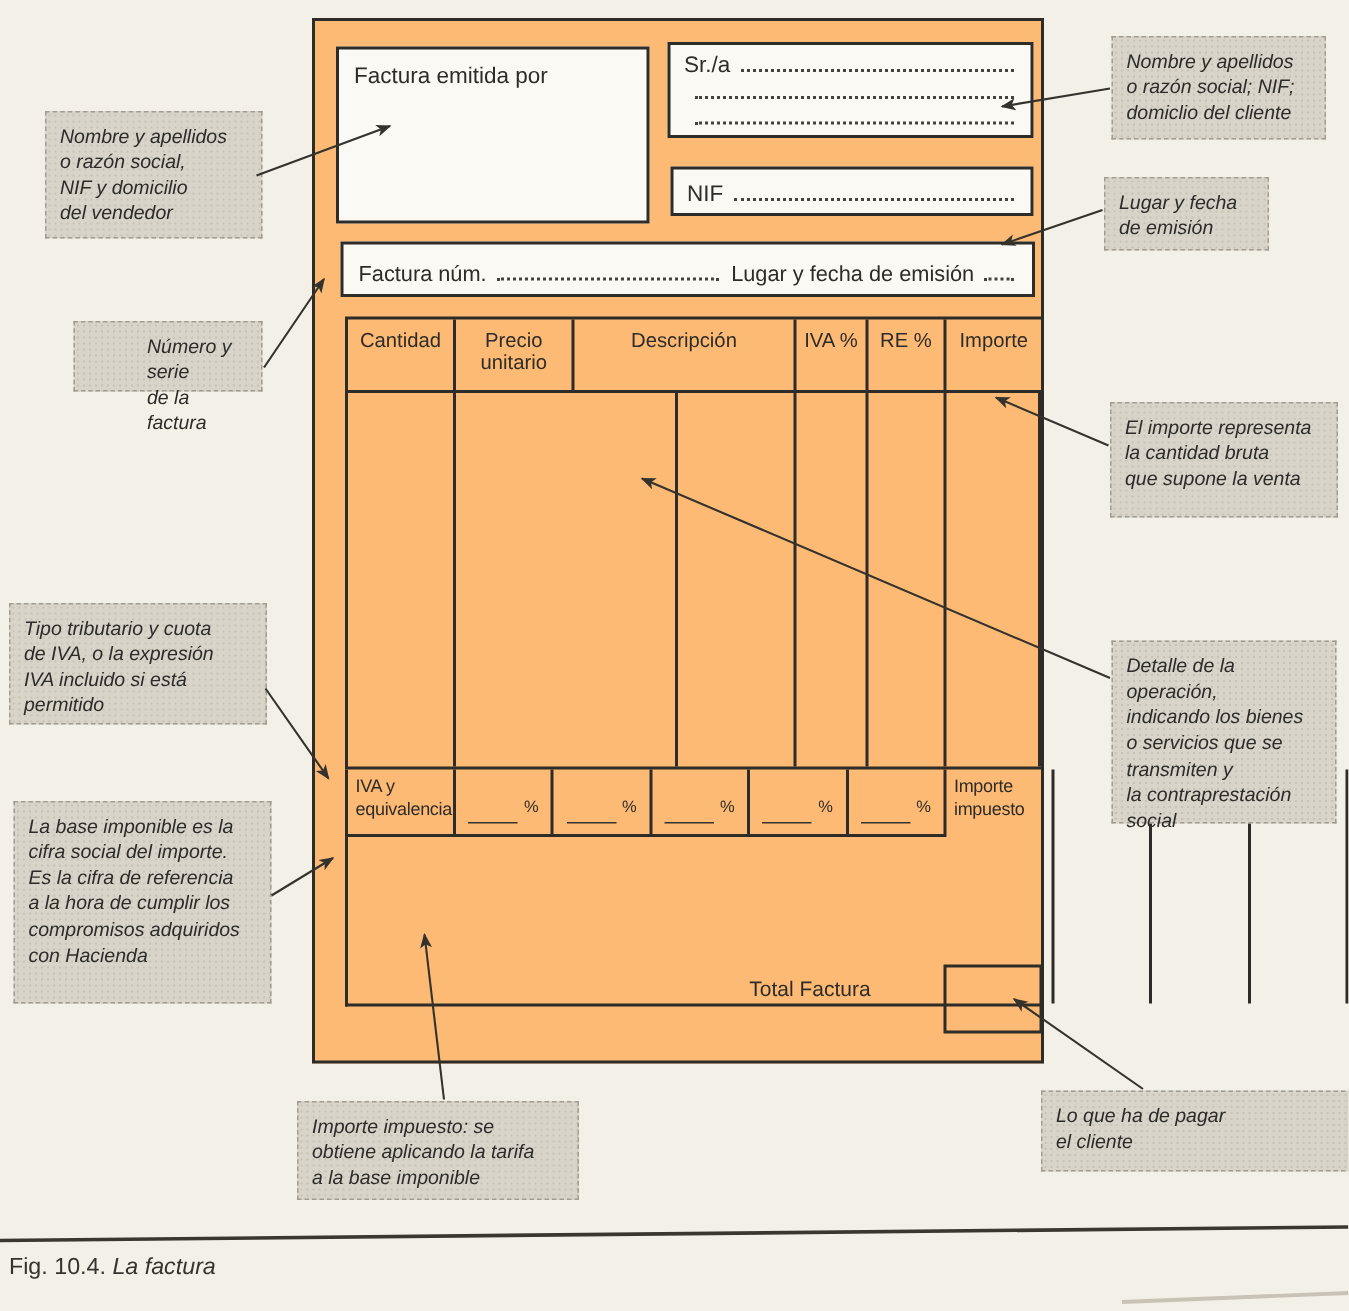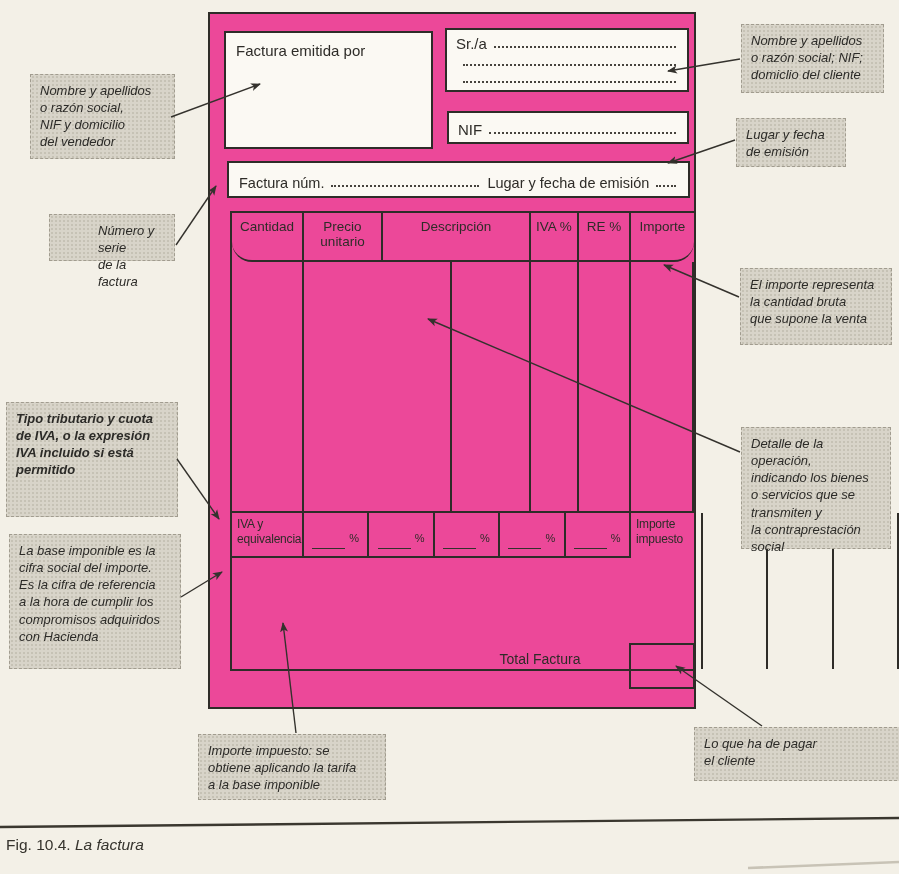--- a/index.html
+++ b/index.html
@@ -8,36 +8,36 @@
     background:#f3f0e7;
     font-family:"Liberation Sans", sans-serif;
     color:#2e2c28;
   }
   *{box-sizing:border-box;}
   .ml{white-space:pre-line;}
 
   
   .invoice-frame{
     position:absolute;left:208px;top:12px;width:488px;height:697px;
-    border:2.5px solid #2e2c28;background:#ec4899;
+    border:2.5px solid #2e2c28;background:#fdba74;
   }
   .ibox{position:absolute;border:2px solid #2e2c28;background:#fbf9f3;}
   .emitted-box{left:14px;top:17px;width:209px;height:118px;padding:9px 10px;font-size:15px;}
   .sr-box{left:235px;top:14px;width:244px;height:64px;padding:5px 9px 3px 9px;display:flex;flex-direction:column;justify-content:space-between;}
   .nif-box{left:237px;top:97px;width:242px;height:33px;padding:4px 9px;display:flex;align-items:flex-end;}
   .num-row{left:17px;top:147px;width:463px;height:37px;padding:5px 10px;display:flex;align-items:flex-end;font-size:14.5px;}
   .leader-row{display:flex;align-items:flex-end;height:20px;font-size:15px;}
   .dots{flex:1;border-bottom:2px dotted #46433d;margin:0 2px 4px 7px;}
   .dots.fixed{flex:0 0 148px;}
   .lbl{flex:0 0 auto;}
 
   
   .tbl{position:absolute;left:20px;top:197px;width:466px;}
   .tbl-main{border:2px solid #2e2c28;height:302px;display:flex;flex-direction:column;}
-  .hdr{display:flex;height:49px;border-bottom:2px solid #2e2c28;border-radius:20px;}
+  .hdr{display:flex;height:49px;border-bottom:2px solid #2e2c28;}
   .hdr .c{display:flex;align-items:flex-start;justify-content:center;padding-top:6px;
           font-size:13.5px;text-align:center;border-right:2px solid #2e2c28;}
   .c.w0{width:72px;} .c.w1{width:148px;} .c.w2{width:79px;}
   .c.w3{width:48px;} .c.w4{width:52px;} .c.w5{flex:1;border-right:none;}
   .tbody{display:flex;flex:1;}
   .tbody .c{border-right:2px solid #2e2c28;}
   .sum{border:2px solid #2e2c28;border-top:none;height:158px;display:flex;}
   .srow{display:flex;border-bottom:2px solid #2e2c28;}
   .srow:last-child{border-bottom:none;}
   .srow.r0{height:45px;} .srow.r1{height:39px;} .srow.r2{flex:1;}
@@ -53,21 +53,21 @@
   
   .note{
     position:absolute;background:#d8d4c9;
     background-image:radial-gradient(#c6c2b5 0.8px, transparent 0.9px);
     background-size:4px 4px;
     border:1px dashed #a19c8f;
     padding:7px 9px;font-style:italic;font-size:13px;line-height:1.32;color:#2c2b28;
   }
   .note-vendor{left:30px;top:74px;width:145px;height:85px;}
   .note-series{left:49px;top:214px;width:126px;height:47px;padding-left:48px;}
-  .note-iva{left:6px;top:402px;width:172px;height:115px;font-weight:bold;}
+  .note-iva{left:6px;top:402px;width:172px;height:81px;}
   .note-base{left:9px;top:534px;width:172px;height:135px;}
   .note-client{left:741px;top:24px;width:143px;height:69px;}
   .note-fecha{left:736px;top:118px;width:110px;height:49px;}
   .note-importe{left:740px;top:268px;width:152px;height:77px;}
   .note-detalle{left:741px;top:427px;width:150px;height:122px;}
   .note-impuesto{left:198px;top:734px;width:188px;height:66px;}
   .note-pagar{left:694px;top:727px;width:218px;height:54px;}
 
   
   svg.overlay{position:absolute;left:0;top:0;pointer-events:none;}

